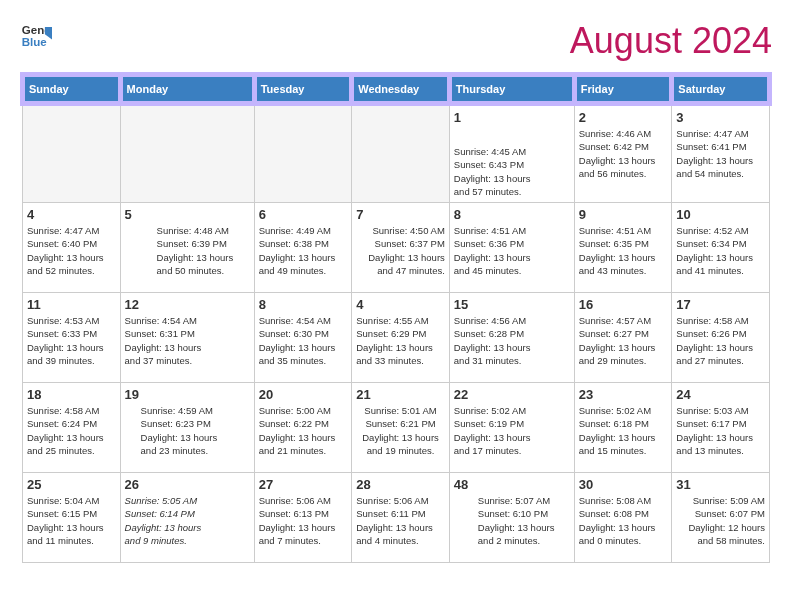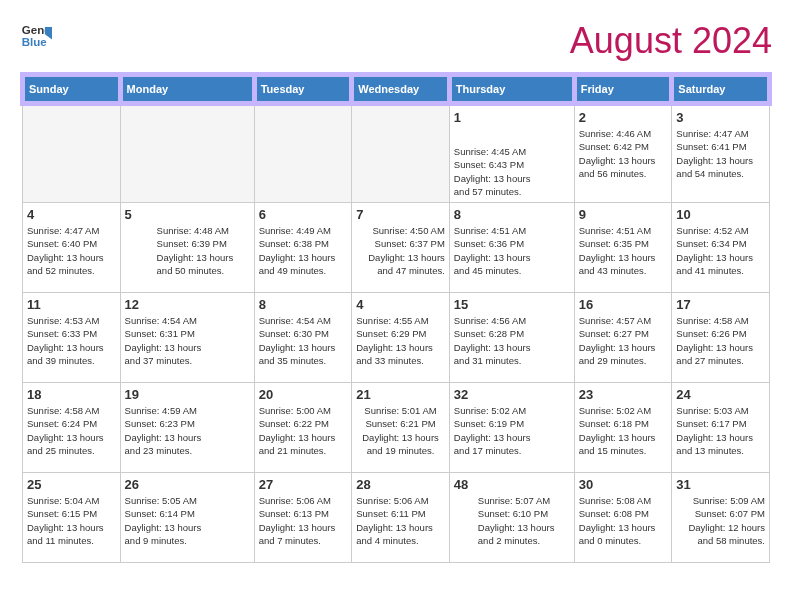--- a/index.html
+++ b/index.html
@@ -237,41 +237,41 @@
       <tr>
         <td>
           <div class="day-num">18</div>
           <div class="day-info" style="white-space: pre-line;">Sunrise: 4:58 AM
 Sunset: 6:24 PM
 Daylight: 13 hours
 and 25 minutes.</div>
         </td>
         <td>
           <div class="day-num">19</div>
-          <div class="day-info" style="white-space: pre-line;">Sunrise: 4:59 AM
+          <div class="day-info" style="white-space: pre-line; margin-left: 16px;">Sunrise: 4:59 AM
 Sunset: 6:23 PM
 Daylight: 13 hours
 and 23 minutes.</div>
         </td>
         <td>
           <div class="day-num">20</div>
           <div class="day-info" style="white-space: pre-line;">Sunrise: 5:00 AM
 Sunset: 6:22 PM
 Daylight: 13 hours
 and 21 minutes.</div>
         </td>
         <td>
           <div class="day-num">21</div>
           <div class="day-info" style="white-space: pre-line; text-align: center;">Sunrise: 5:01 AM
 Sunset: 6:21 PM
 Daylight: 13 hours
 and 19 minutes.</div>
         </td>
         <td>
-          <div class="day-num">32</div>
+          <div class="day-num">22</div>
           <div class="day-info" style="white-space: pre-line;">Sunrise: 5:02 AM
 Sunset: 6:19 PM
 Daylight: 13 hours
 and 17 minutes.</div>
         </td>
         <td>
           <div class="day-num">23</div>
           <div class="day-info" style="white-space: pre-line;">Sunrise: 5:02 AM
 Sunset: 6:18 PM
 Daylight: 13 hours
@@ -288,21 +288,21 @@
       <tr>
         <td>
           <div class="day-num">25</div>
           <div class="day-info" style="white-space: pre-line;">Sunrise: 5:04 AM
 Sunset: 6:15 PM
 Daylight: 13 hours
 and 11 minutes.</div>
         </td>
         <td>
           <div class="day-num">26</div>
-          <div class="day-info" style="white-space: pre-line;">Sunrise: 5:05 AM
+          <div class="day-info" style="white-space: pre-line; font-style: italic;">Sunrise: 5:05 AM
 Sunset: 6:14 PM
 Daylight: 13 hours
 and 9 minutes.</div>
         </td>
         <td>
           <div class="day-num">27</div>
           <div class="day-info" style="white-space: pre-line;">Sunrise: 5:06 AM
 Sunset: 6:13 PM
 Daylight: 13 hours
 and 7 minutes.</div>

